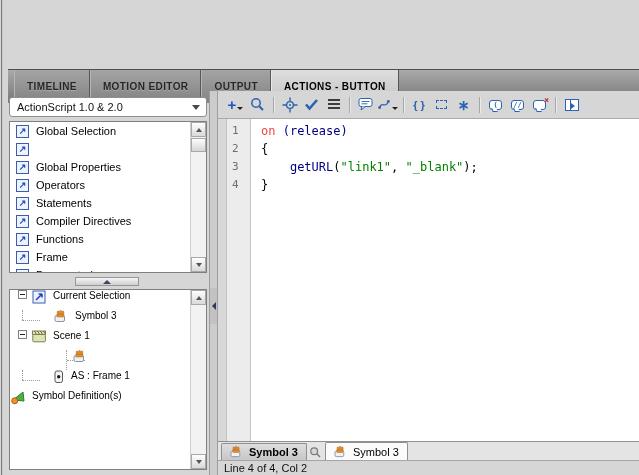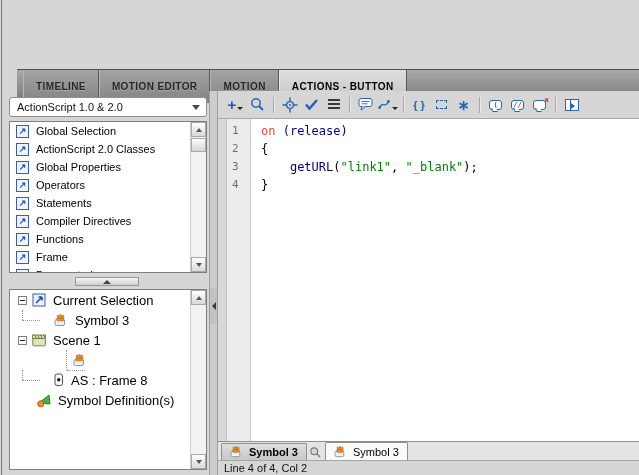--- a/index.html
+++ b/index.html
@@ -2,21 +2,21 @@
 <html><head>
 <meta charset="utf-8">
 <style>
   * { margin:0; padding:0; box-sizing:border-box; }
   html,body { width:639px; height:475px; }
   body { font-family:"Liberation Sans", sans-serif; background:#d6d6d6; }
   .window { position:relative; width:639px; height:475px; background:#d6d6d6; overflow:hidden; }
   .left-edge { position:absolute; left:1px; top:0; bottom:0; width:2px; background:#7d7d7d; border-right:1px solid #c9c9c9; }
 
   
-  .tabstrip { position:absolute; left:17px; right:0; top:69px; height:34px;
+  .tabstrip { position:absolute; left:8px; right:0; top:69px; height:34px;
     background:linear-gradient(180deg,#a9a9a9,#767676); border-top:1px solid #4f4f4f;
     display:flex; align-items:stretch; padding-left:6px; }
   .ptab { display:flex; align-items:center; padding:0 12px; font-size:10px; font-weight:bold;
     letter-spacing:.4px; color:#262626; background:linear-gradient(180deg,#a4a4a4,#828282);
     border-right:1px solid #585858; border-left:1px solid #b5b5b5; white-space:nowrap;
     text-shadow:0 1px 0 rgba(255,255,255,.25); cursor:default; }
   .ptab.active { background:linear-gradient(180deg,#dedede,#c3c3c3); color:#000; border-left:1px solid #e8e8e8; }
   .tabfill { flex:1; }
 
   
@@ -39,21 +39,21 @@
   .sb-thumb { position:absolute; left:0; right:0; top:16px; height:14px; background:linear-gradient(180deg,#fdfdfd,#d6d6d6); border:1px solid #a8a8a8; }
   .tri-up-s { width:0; height:0; border-left:3px solid transparent; border-right:3px solid transparent; border-bottom:4px solid #555; }
   .tri-down-s { width:0; height:0; border-left:3px solid transparent; border-right:3px solid transparent; border-top:4px solid #555; }
 
   .h-splitter { position:absolute; left:5px; top:274px; width:204px; height:15px; display:flex; align-items:center; justify-content:center; }
   .h-handle { width:64px; height:9px; background:linear-gradient(180deg,#f5f5f5,#cfcfcf); border:1px solid #979797;
     display:flex; align-items:center; justify-content:center; }
   .tri-up-h { width:0; height:0; border-left:4px solid transparent; border-right:4px solid transparent; border-bottom:4px solid #3a4663; }
 
   .navigator { position:absolute; left:9px; top:289px; width:198px; height:181px; background:#fff; border:1px solid #7f7f7f; overflow:hidden; }
-  .nav-row { position:relative; height:20px; display:flex; align-items:center; font-size:13px; color:#000; white-space:nowrap; }
+  .nav-row { position:relative; height:20px; display:flex; font-size:10px; color:#000; white-space:nowrap; }
   .nav-row .lbl { margin-left:6px; }
   .expander { flex:0 0 auto; width:9px; height:9px; border:1px solid #808080; background:#fff; position:relative; margin-right:5px; }
   .expander::after { content:""; position:absolute; left:1px; right:1px; top:3px; height:1px; background:#222; }
   .ind0 { padding-left:8px; } .ind1 { padding-left:44px; }
   .dot-v { position:absolute; left:12px; border-left:1px dotted #9a9a9a; }
   .dot-h { position:absolute; left:12px; width:18px; border-top:1px dotted #9a9a9a; }
   .hl { position:absolute; left:34px; right:16px; top:0; bottom:0; background:#5e7186; }
   .nav-row.selected .lbl { color:#fff; }
   .nav-row.selected > * { position:relative; }
 
@@ -106,40 +106,39 @@
 </style>
 </head>
 <body>
 
 <div class="window">
   <div class="left-edge"></div>
 
   <div class="tabstrip">
     <div class="ptab">TIMELINE</div>
     <div class="ptab">MOTION EDITOR</div>
-    <div class="ptab">MOTION</div>
+    <div class="ptab">OUTPUT</div>
     <div class="ptab active">ACTIONS - BUTTON</div>
     <div class="tabfill"></div>
   </div>
 
   <div class="dropdown">
     <span>ActionScript 1.0 &amp; 2.0</span>
     <span class="dd-btn">
         <i class="tri-down"></i>
       </span>
   </div>
 
   <div class="toolbox">
     <div class="tb-row">
         <span class="abox">↗</span>
         <span>Global Selection</span>
       </div>
     <div class="tb-row">
         <span class="abox">↗</span>
-        <span>ActionScript 2.0 Classes</span>
       </div>
     <div class="tb-row">
         <span class="abox">↗</span>
         <span>Global Properties</span>
       </div>
     <div class="tb-row">
         <span class="abox">↗</span>
         <span>Operators</span>
       </div>
     <div class="tb-row">
@@ -226,23 +225,23 @@
         </svg>
       <span class="lbl">Symbol 3</span>
     </div>
     <div class="nav-row ind1">
       <i class="dot-v" style="top:0;height:10px"></i>
         <i class="dot-h" style="top:10px"></i>
       <svg width="11" height="14" viewBox="0 0 11 14">
           <rect x="1" y="1" width="7.5" height="11.5" rx="2" fill="#f4f4f4" stroke="#555"></rect>
           <circle cx="4.7" cy="6.7" r="1.7" fill="#1a1a1a"></circle>
         </svg>
-      <span class="lbl">AS : Frame 8</span>
-    </div>
-    <div class="nav-row" style="padding-left:26px">
+      <span class="lbl">AS : Frame 1</span>
+    </div>
+    <div class="nav-row" style="">
       <svg width="16" height="15" viewBox="0 0 16 15">
           <path d="M3 10 L13 2 L14 11 Z" fill="#4caf3f" stroke="#2e7d32"></path>
           <circle cx="4.7" cy="10.8" r="3" fill="#f09030" stroke="#b05e10"></circle>
         </svg>
       <span class="lbl">Symbol Definition(s)</span>
     </div>
     <div class="scrollbar">
       <div class="sb-btn sb-up">
           <i class="tri-up-s"></i>
         </div>

